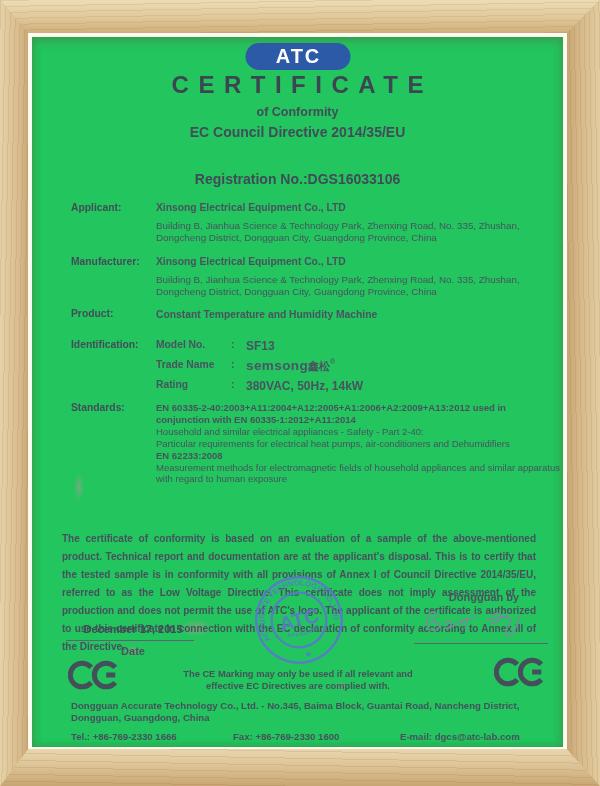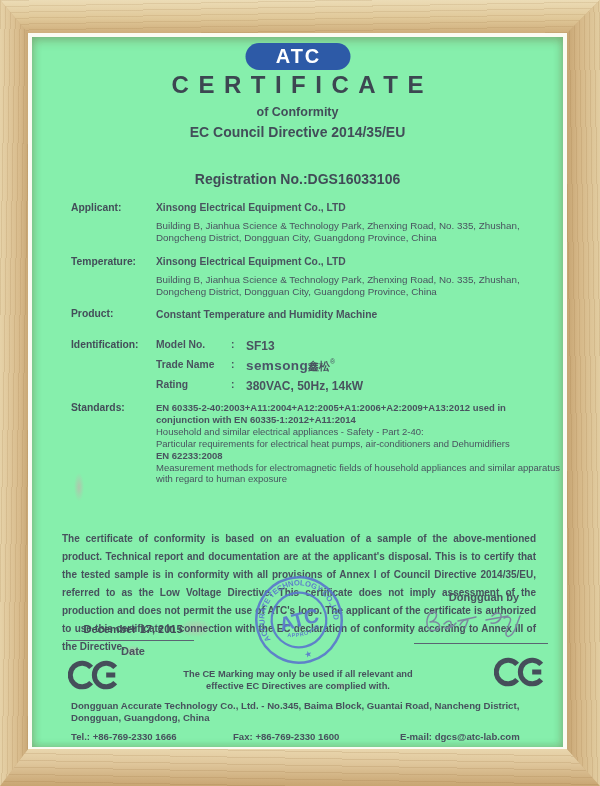--- a/index.html
+++ b/index.html
@@ -20,21 +20,21 @@
     background: repeating-linear-gradient(91deg, rgba(146,106,55,.15) 0 1px, transparent 1px 5px),
                 linear-gradient(90deg,#e6d2a8 0%,#d8bb8c 70%,#c9a876 100%);
     clip-path: polygon(0 0,100% 33px,100% calc(100% - 37px),0 100%); }
   .frame-right { right:0; top:0; width:33px; height:786px;
     background: repeating-linear-gradient(89deg, rgba(146,106,55,.15) 0 1px, transparent 1px 5px),
                 linear-gradient(270deg,#e2cda1 0%,#d5b787 65%,#c7a573 100%);
     clip-path: polygon(100% 0,100% 100%,0 calc(100% - 37px),0 33px); }
 
   
   .paper { position:absolute; left:28px; right:33px; top:33px; bottom:37px;
-    background:#86efac; z-index:1;
+    background:#22c55e; z-index:1;
     border:4px solid #fbfbf2; border-bottom-width:2px;
     box-shadow: inset 0 5px 9px rgba(110,90,50,.25), inset 0 -3px 6px rgba(110,90,50,.10),
                 inset 4px 0 7px rgba(110,90,50,.10), inset -4px 0 7px rgba(110,90,50,.10); }
   .content { position:relative; width:100%; height:100%; color:#49535f; }
 
   .abs { position:absolute; }
   .ctr { left:0; right:0; text-align:center; }
   .b { font-weight:bold; }
 
   
@@ -106,21 +106,21 @@
     <div class="abs atc-pill">ATC</div>
     <div class="abs ctr title">CERTIFICATE</div>
     <div class="abs ctr sub1 b">of Conformity</div>
     <div class="abs ctr sub2 b">EC Council Directive 2014/35/EU</div>
     <div class="abs ctr reg b">Registration No.:DGS16033106</div>
 
     <div class="abs lab" style="top:165px;text-align:right;">Applicant:</div>
     <div class="abs val b" style="top:165px;">Xinsong Electrical Equipment Co., LTD</div>
     <div class="abs addr" style="top:183px;">Building B, Jianhua Science &amp; Technology Park, Zhenxing Road, No. 335, Zhushan, Dongcheng District, Dongguan City, Guangdong Province, China</div>
 
-    <div class="abs lab" style="top:219px;">Temperature:</div>
+    <div class="abs lab" style="top:219px;">Manufacturer:</div>
     <div class="abs val b" style="top:219px;">Xinsong Electrical Equipment Co., LTD</div>
     <div class="abs addr" style="top:237px;">Building B, Jianhua Science &amp; Technology Park, Zhenxing Road, No. 335, Zhushan, Dongcheng District, Dongguan City, Guangdong Province, China</div>
 
     <div class="abs lab" style="top:271px;">Product:</div>
     <div class="abs val b" style="top:272px;">Constant Temperature and Humidity Machine</div>
 
     <div class="abs lab" style="top:302px;">Identification:</div>
     <div class="abs idkey" style="top:302px;">Model No.</div>
     <div class="abs idcolon" style="top:302px;">:</div>
     <div class="abs idval" style="top:302px;">SF13</div>

